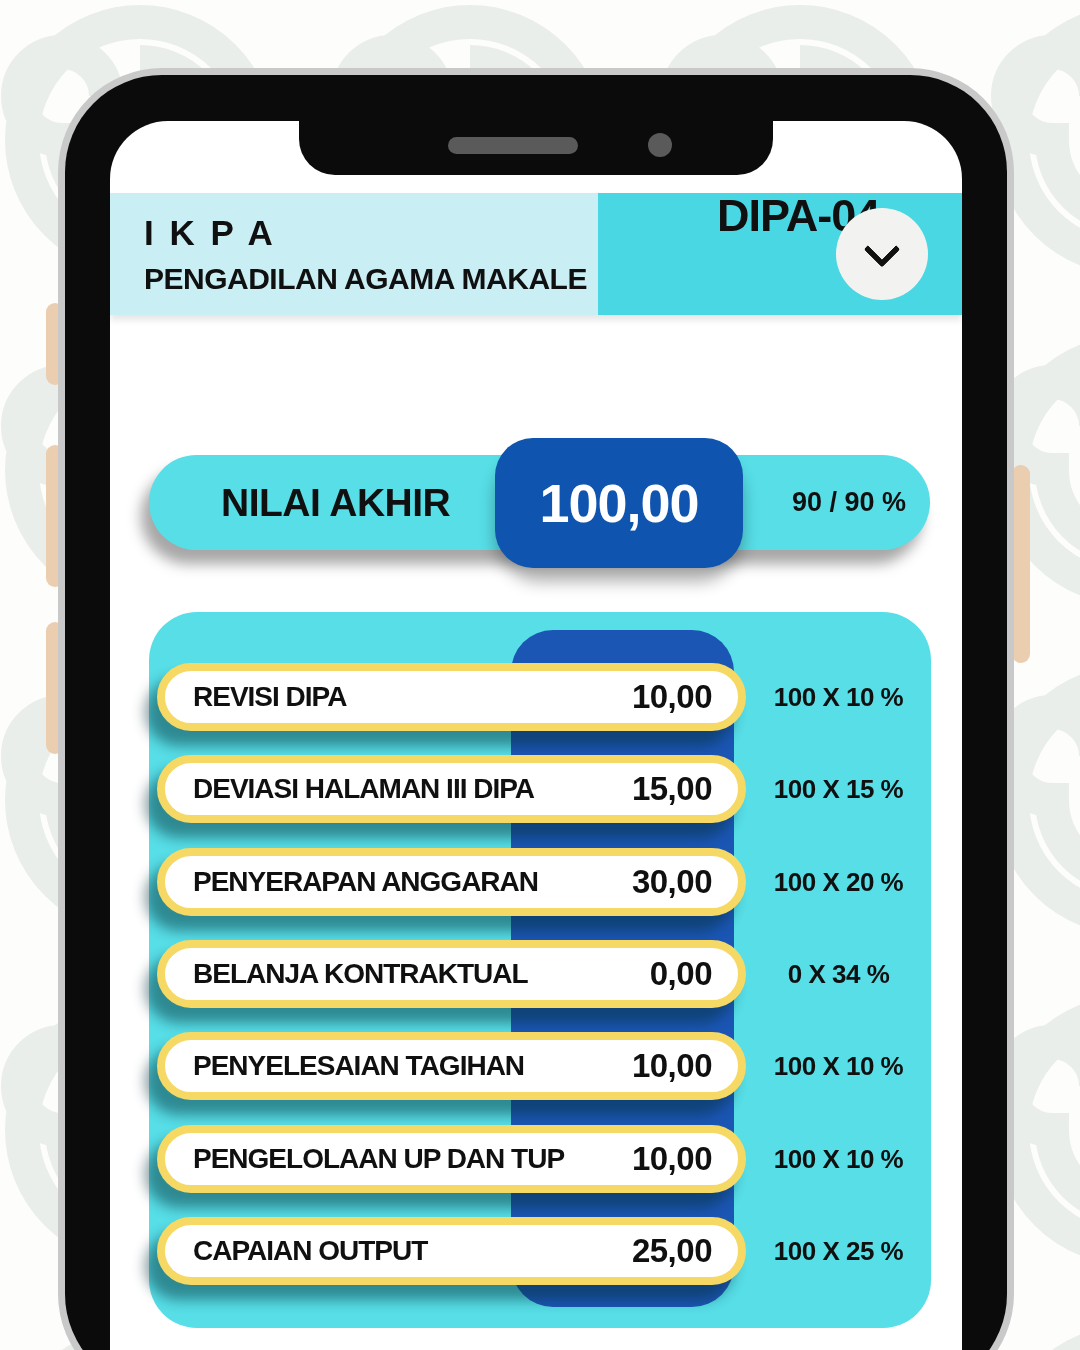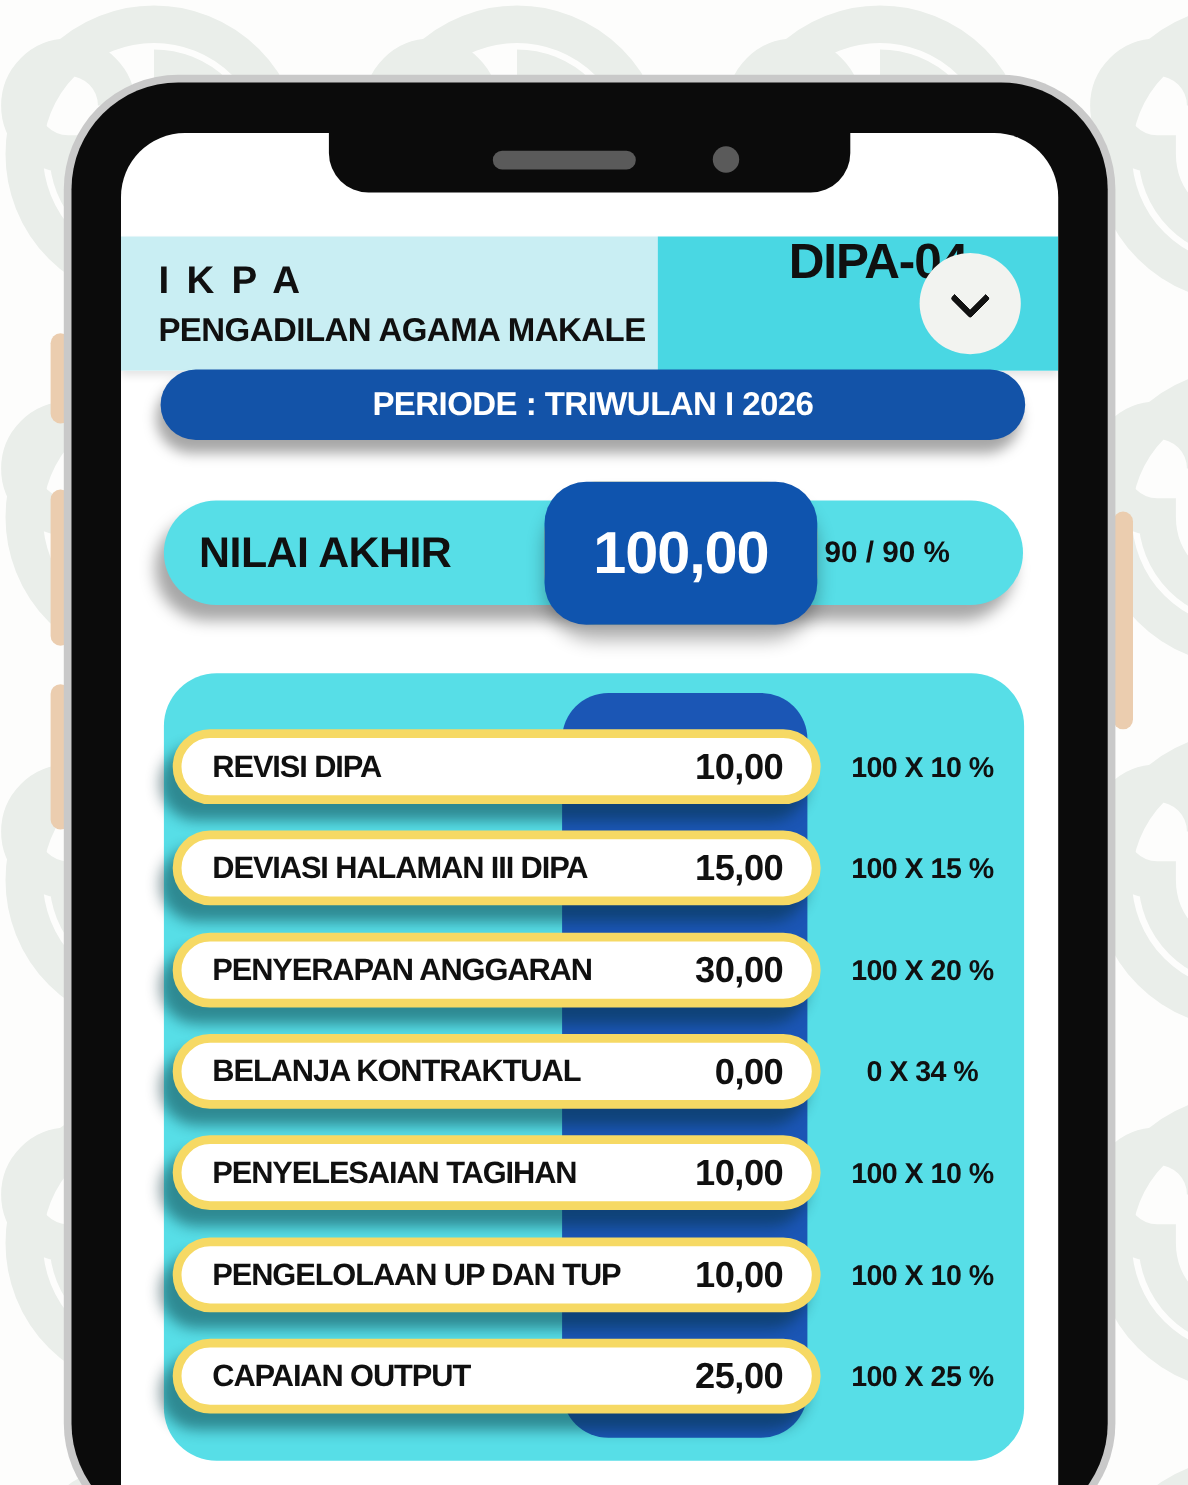--- a/index.html
+++ b/index.html
@@ -35,21 +35,21 @@
   .notch{
     position:absolute;top:-1px;left:50%;transform:translateX(-50%);
     width:474px;height:55px;background:var(--frame);border-radius:0 0 36px 36px;z-index:5;
   }
   .speaker{position:absolute;top:17px;left:50%;margin-left:-88px;width:130px;height:17px;border-radius:9px;background:#5A5A5A;}
   .camera{position:absolute;top:13px;left:50%;margin-left:112px;width:24px;height:24px;border-radius:50%;background:#5A5A5A;}
 
   
   .app-header{
     position:absolute;top:72px;left:0;right:0;height:122px;display:flex;
-    box-shadow:0 5px 7px rgba(0,0,0,.10);z-index:3;margin-top:22px;
+    box-shadow:0 5px 7px rgba(0,0,0,.10);z-index:3;
   }
   .header-left{
     flex:0 0 57.3%;background:var(--pale-cyan);
     display:flex;flex-direction:column;justify-content:center;gap:9px;padding-left:34px;
   }
   .app-title{font-size:35px;font-weight:bold;letter-spacing:3px;}
   .org-name{font-size:30px;font-weight:bold;letter-spacing:-.5px;}
   .header-right{
     flex:1;background:var(--header-cyan);position:relative;
     display:flex;justify-content:center;gap:4px;padding-left:36px;
@@ -73,22 +73,22 @@
     color:#fff;font-size:30px;font-weight:bold;letter-spacing:-.5px;
     box-shadow:-4px 12px 12px rgba(0,0,0,.35);z-index:3;
   }
 
   
   .final-row{
     position:absolute;top:334px;left:39px;width:781px;height:95px;border-radius:48px;
     background:var(--cyan);display:flex;align-items:center;
     box-shadow:-8px 14px 14px rgba(0,0,0,.35);z-index:3;
   }
-  .final-label{font-size:39px;font-weight:bold;letter-spacing:-.5px;padding-left:32px;}
-  .final-ratio{position:absolute;right:36px;width:175px;text-align:center;font-size:27px;font-weight:bold;}
+  .final-label{font-size:39px;font-weight:bold;letter-spacing:-.5px;padding-left:72px;}
+  .final-ratio{position:absolute;right:24px;width:175px;text-align:right;font-size:27px;font-weight:bold;}
   .score-badge{
     position:absolute;top:317px;left:385px;width:248px;height:130px;border-radius:46px;
     background:var(--yellow);box-shadow:0 14px 16px rgba(0,0,0,.30);z-index:4;
   }
   .score-badge-inner{
     width:100%;height:100%;border-radius:38px;background:var(--badge-blue);
     display:flex;align-items:center;justify-content:center;
     color:#fff;font-size:54px;font-weight:bold;letter-spacing:-1px;
   }
 
@@ -158,21 +158,20 @@
           <div class="org-name">PENGADILAN AGAMA MAKALE</div>
         </div>
         <div class="header-right">
           <div class="dipa-label">DIPA-04</div>
           <div class="dropdown-circle">
             <span class="chevron"></span>
           </div>
         </div>
       </div>
 
-      <div class="period-pill">PERIODE : TRIWULAN I 2026</div>
 
       <div class="final-row">
         <div class="final-label">NILAI AKHIR</div>
         <div class="final-ratio">90 / 90 %</div>
       </div>
       <div class="score-badge">
         <div class="score-badge-inner">100,00</div>
       </div>
 
       <div class="panel">

